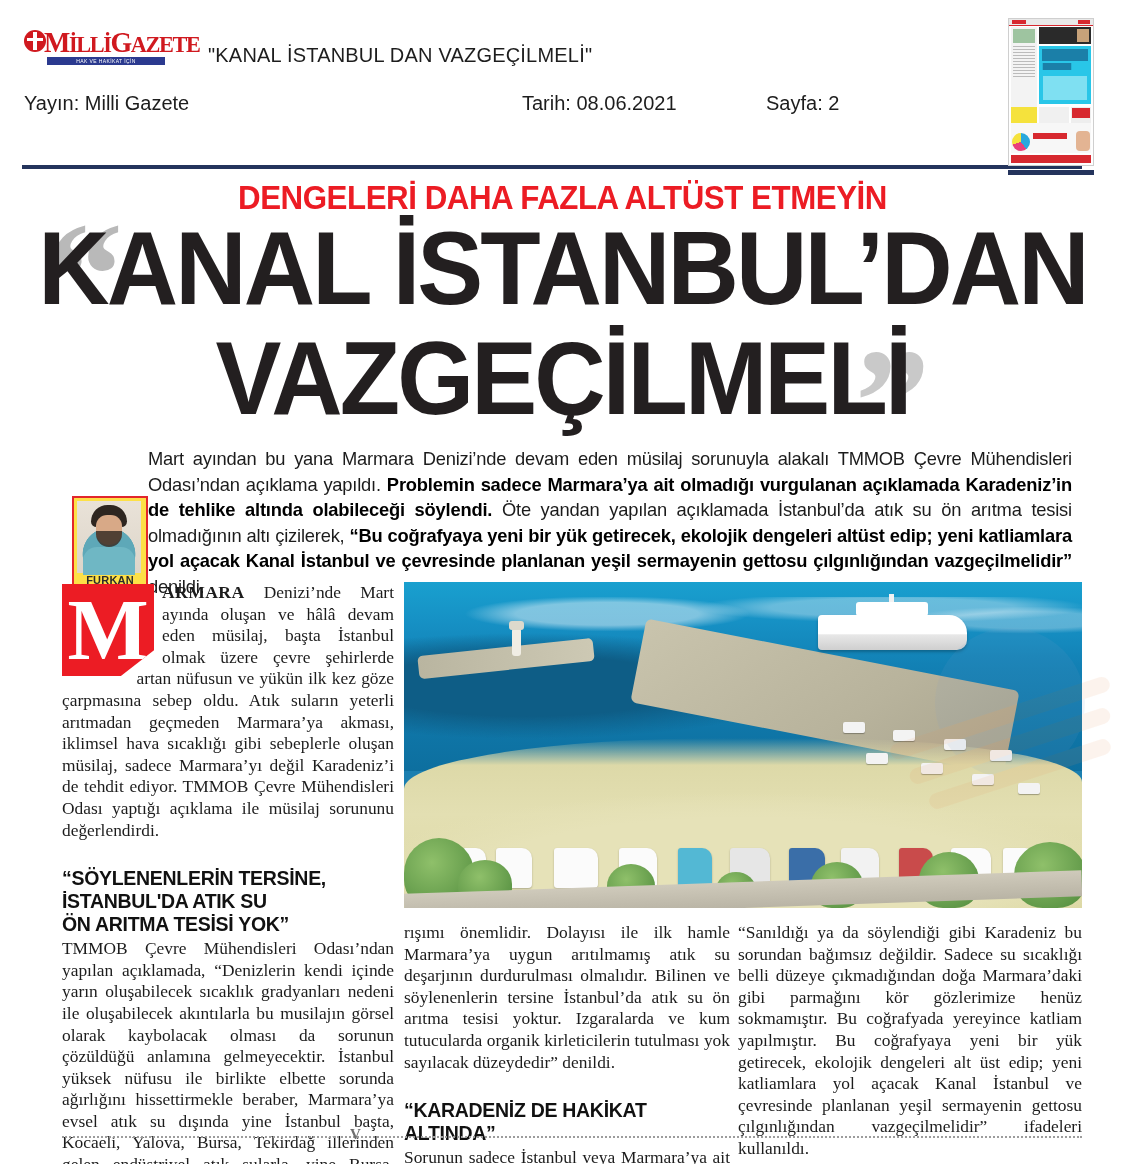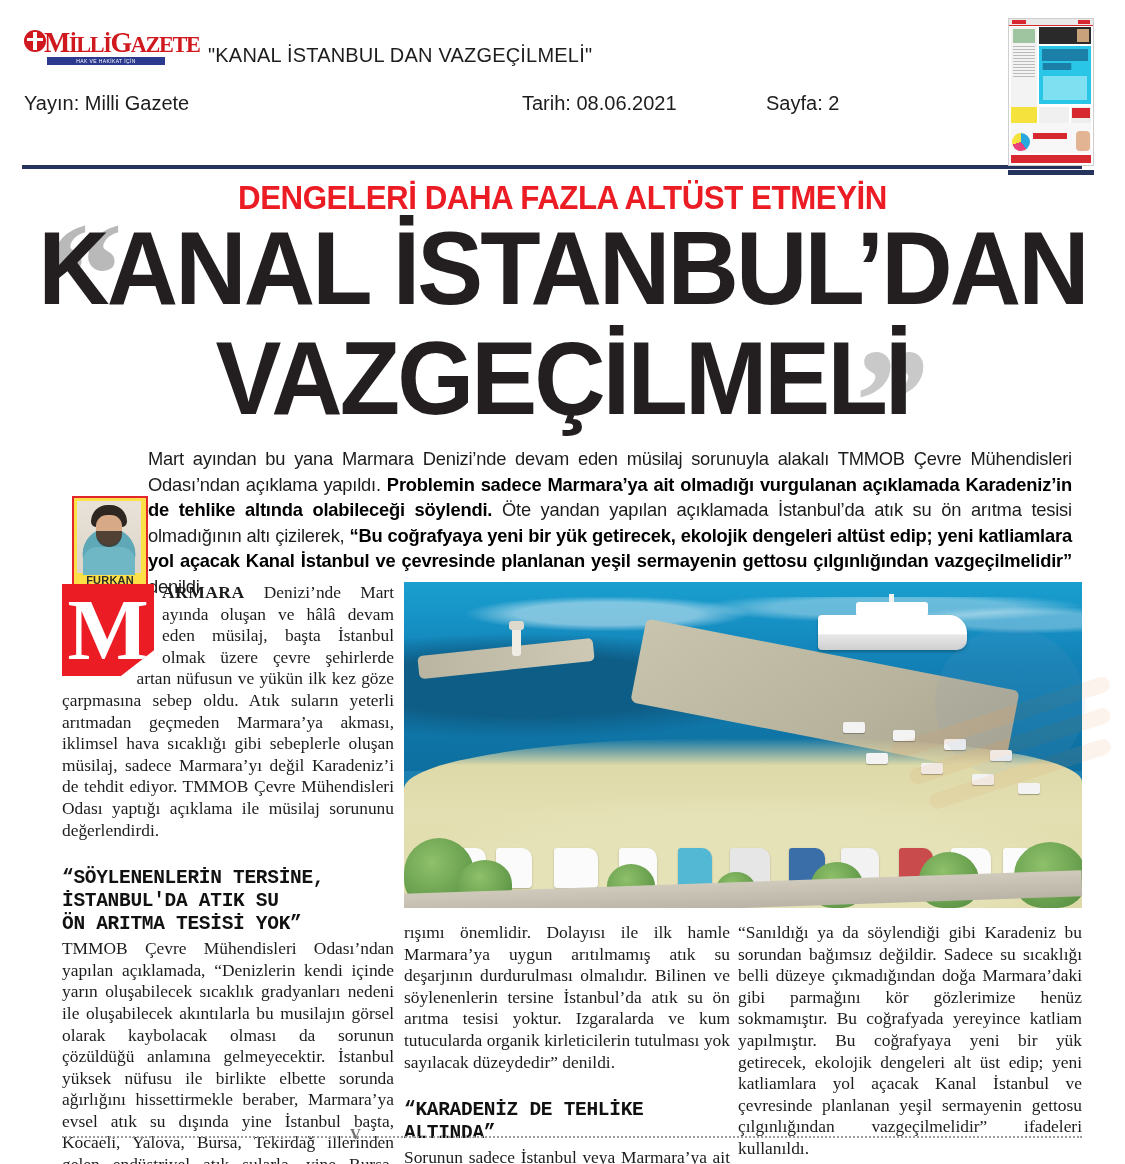--- a/index.html
+++ b/index.html
@@ -170,21 +170,21 @@
     float:left;width:92px;height:92px;margin:2px 8px 0 0;
     background:#ec1c24;color:#fff;
     font-family:"Liberation Serif", serif;font-weight:bold;
     font-size:86px;line-height:92px;text-align:center;
     shape-outside:polygon(0 0,100% 0,100% 72%,64% 100%,0 100%);
     clip-path:polygon(0 0,100% 0,100% 72%,64% 100%,0 100%);
   }
   .lead-caps{font-weight:bold;font-size:17.6px;letter-spacing:.4px;}
 
   .sub-head{
-    font-family:Liberation Mono, monospace;
+    font-family:Liberation Sans, sans-serif;
     font-weight:bold;font-size:19.5px;line-height:23px;
     color:#111;letter-spacing:-.3px;margin:0 0 2px 0;
     white-space:pre-line;
   }
   .gap-lg{height:26px;}
 
   
   .photo{
     position:absolute;left:404px;top:582px;width:678px;height:326px;
     overflow:hidden;background:#1b7fb0;
@@ -394,21 +394,21 @@
       <div class="gap-lg"></div>
       <p class="sub-head">“SÖYLENENLERİN TERSİNE,
 İSTANBUL'DA ATIK SU
 ÖN ARITMA TESİSİ YOK”</p>
       <p class="body-p">TMMOB Çevre Mühendisleri Odası’ndan yapılan açıklamada, “Denizlerin kendi içinde yarın oluşabilecek sıcaklık gradyanları nedeni ile oluşabilecek akıntılarla bu musilajın görsel olarak kaybolacak olması da sorunun çözüldüğü anlamına gelmeyecektir. İstanbul yüksek nüfusu ile birlikte elbette sorunda ağırlığını hissettirmekle beraber, Marmara’ya evsel atık su dışında yine İstanbul başta, Kocaeli, Yalova, Bursa, Tekirdağ illerinden gelen endüstriyel atık sularla, yine Bursa, Yalova, Balıkesir, Trakya kaynaklı tarımsal faaliyetler sonucu kirletici ka-</p>
     </div>
 
     <div class="col col2" style="top:340px">
       <p class="body-p">rışımı önemlidir. Dolayısı ile ilk hamle Marmara’ya uygun arıtılmamış atık su deşarjının durdurulması olmalıdır. Bilinen ve söylenenlerin tersine İstanbul’da atık su ön arıtma tesisi yoktur. Izgaralarda ve kum tutucularda organik kirleticilerin tutulması yok sayılacak düzeydedir” denildi.</p>
       <div class="gap-lg"></div>
-      <p class="sub-head">“KARADENİZ DE TEHLİKE ALTINDA”</p>
+      <p class="sub-head">“KARADENİZ DE HAKİKAT ALTINDA”</p>
       <p class="body-p">Sorunun sadece İstanbul veya Marmara’ya ait olmadığının vurgulandığı açıklamada,</p>
     </div>
 
     <div class="col col3" style="top:340px">
       <p class="body-p">“Sanıldığı ya da söylendiği gibi Karadeniz bu sorundan bağımsız değildir. Sadece su sıcaklığı belli düzeye çıkmadığından doğa Marmara’daki gibi parmağını kör gözlerimize henüz sokmamıştır. Bu coğrafyada yereyince katliam yapılmıştır. Bu coğrafyaya yeni bir yük getirecek, ekolojik dengeleri alt üst edip; yeni katliamlara yol açacak Kanal İstanbul ve çevresinde planlanan yeşil sermayenin gettosu çılgınlığından vazgeçilmelidir” ifadeleri kullanıldı.</p>
     </div>
 
   </div>
 
   <div class="watermark">

